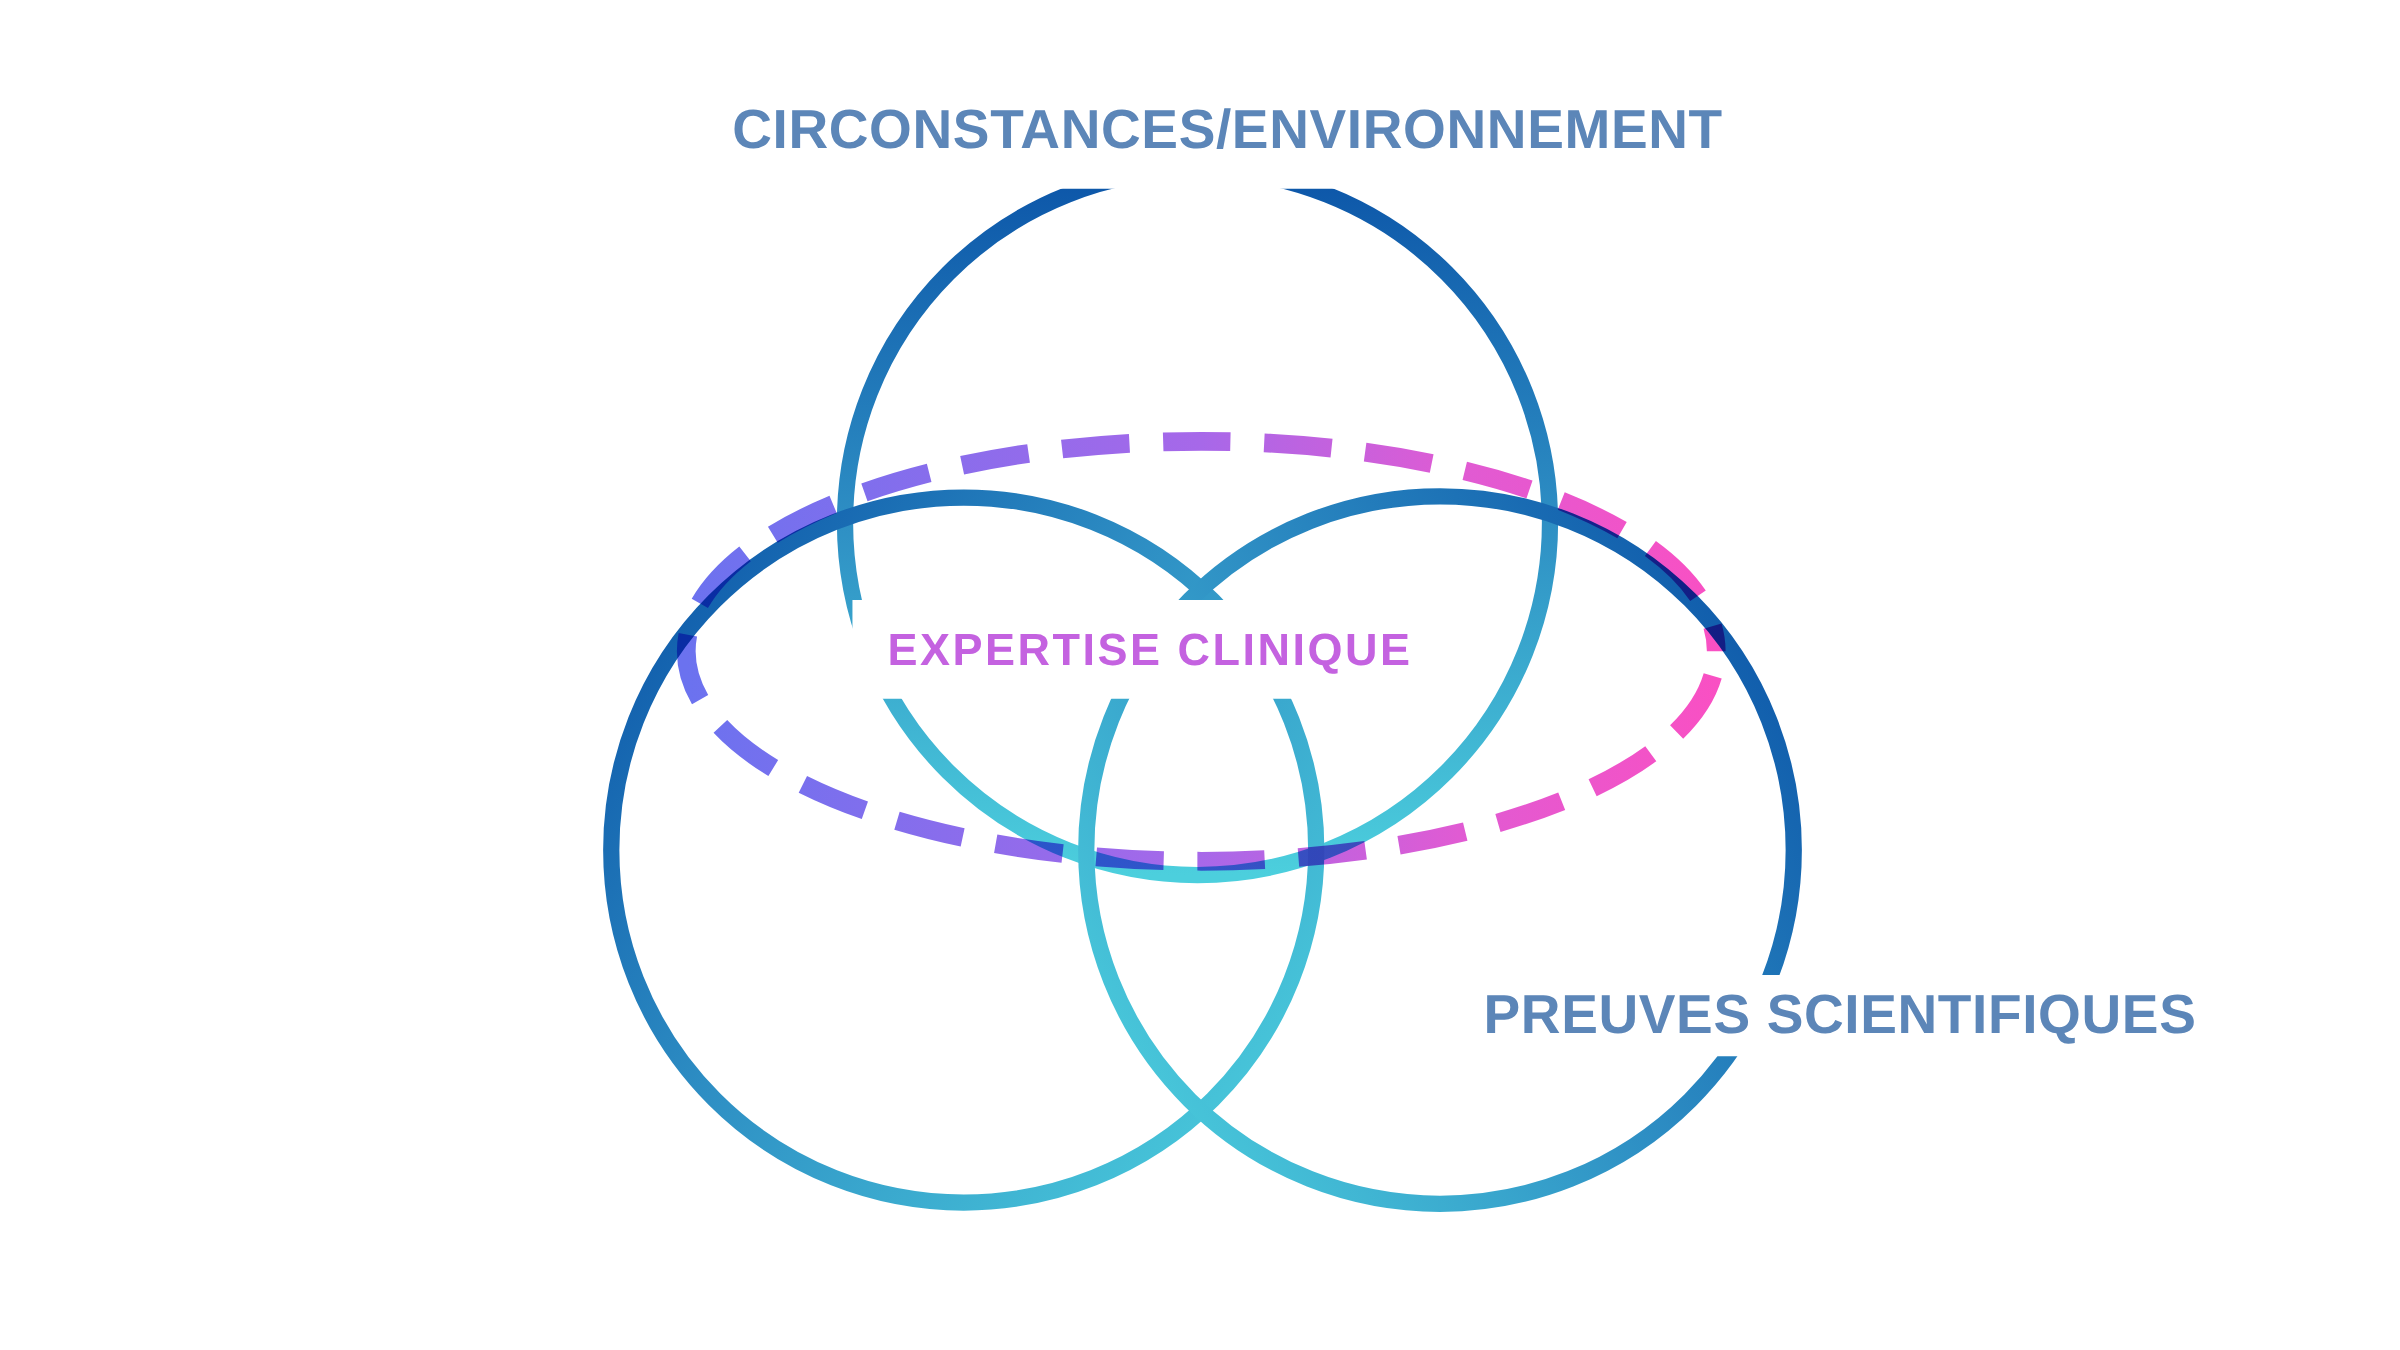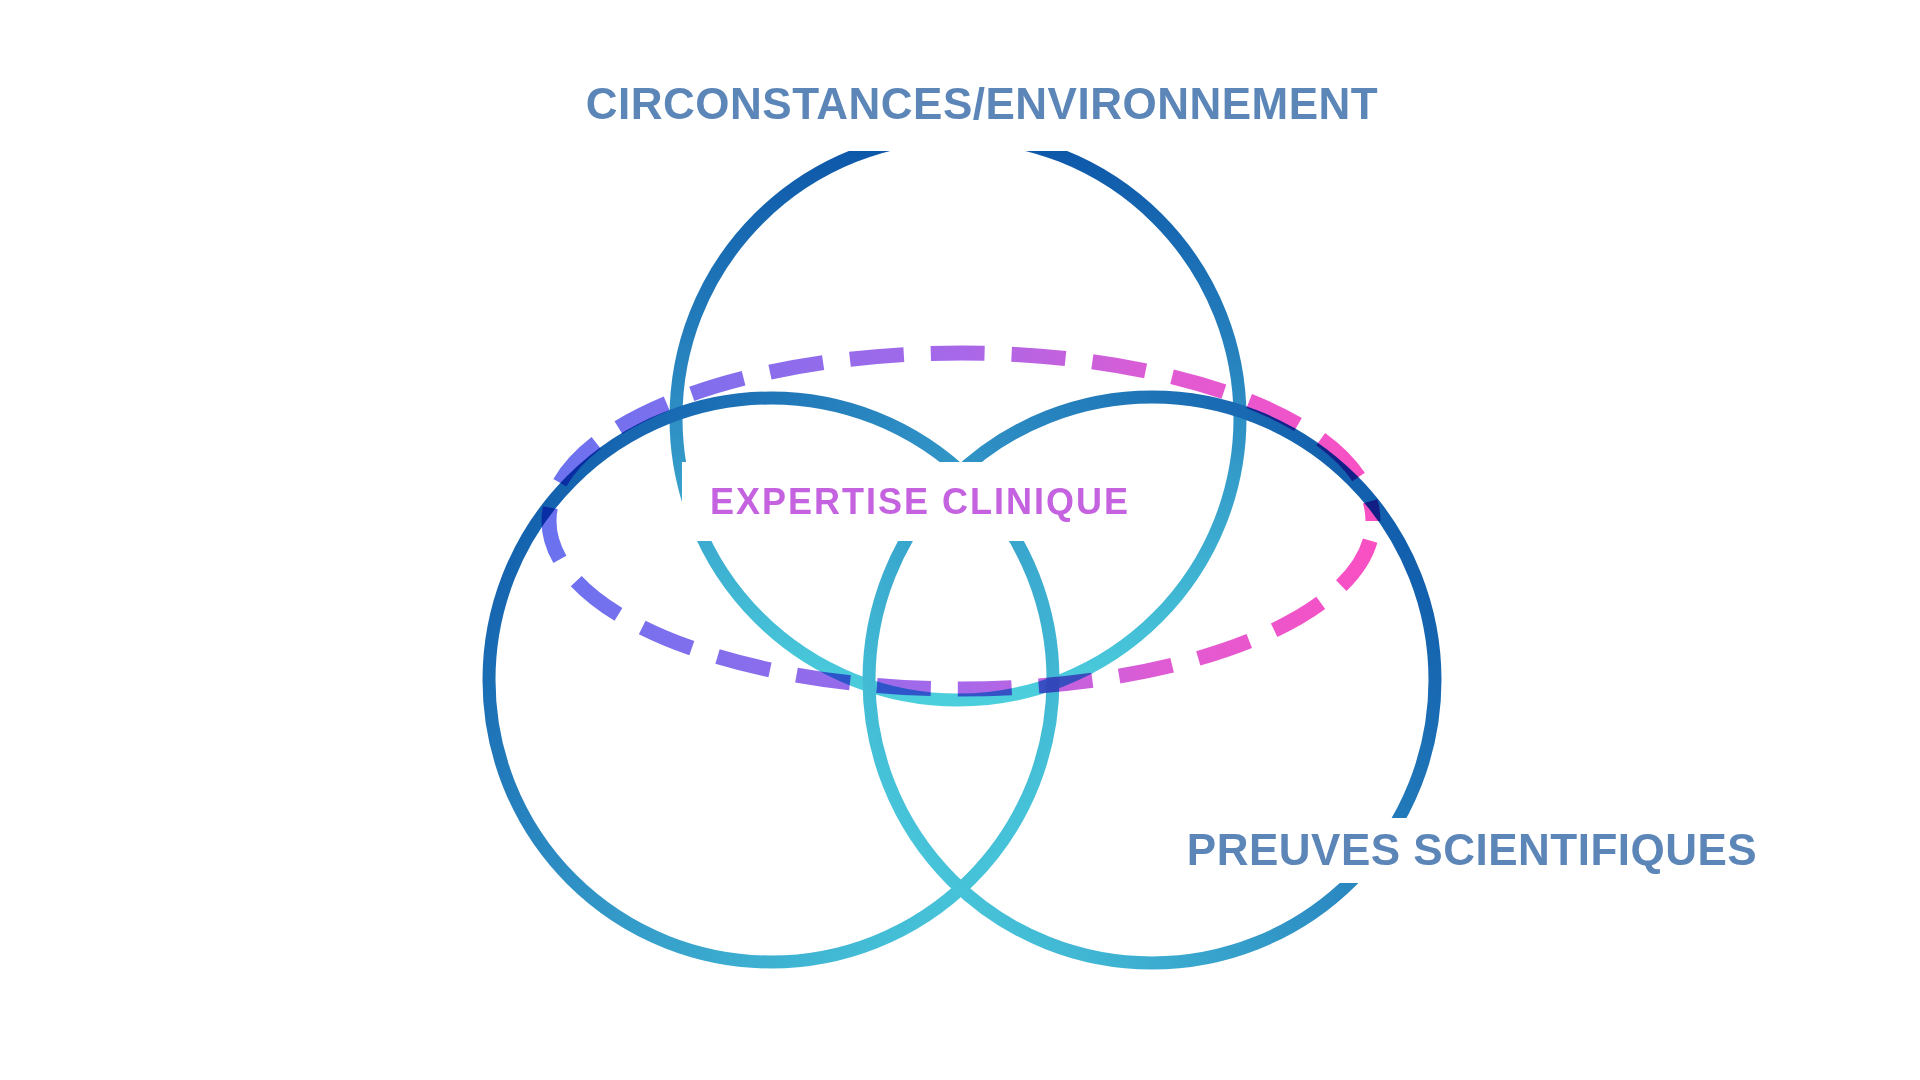--- a/index.html
+++ b/index.html
@@ -48,27 +48,27 @@
     padding: 6px 28px 20px 28px;
   }
   .label-bottom-left {
     left: 398px;
     top: 776px;
     line-height: 1.5;
     padding: 6px 18px;
   }
   .label-bottom-right {
     left: 1472px;
-    top: 818px;
+    top: 780px;
     padding: 6px 18px;
     text-align: center;
   }
   .label-center {
     left: 920px;
-    top: 462px;
+    top: 480px;
     font-size: 36px;
     letter-spacing: 2px;
     color: #C462E0;
     padding: 18px 28px;
   }
 </style>
 </head>
 <body>
 
 <div class="stage">

